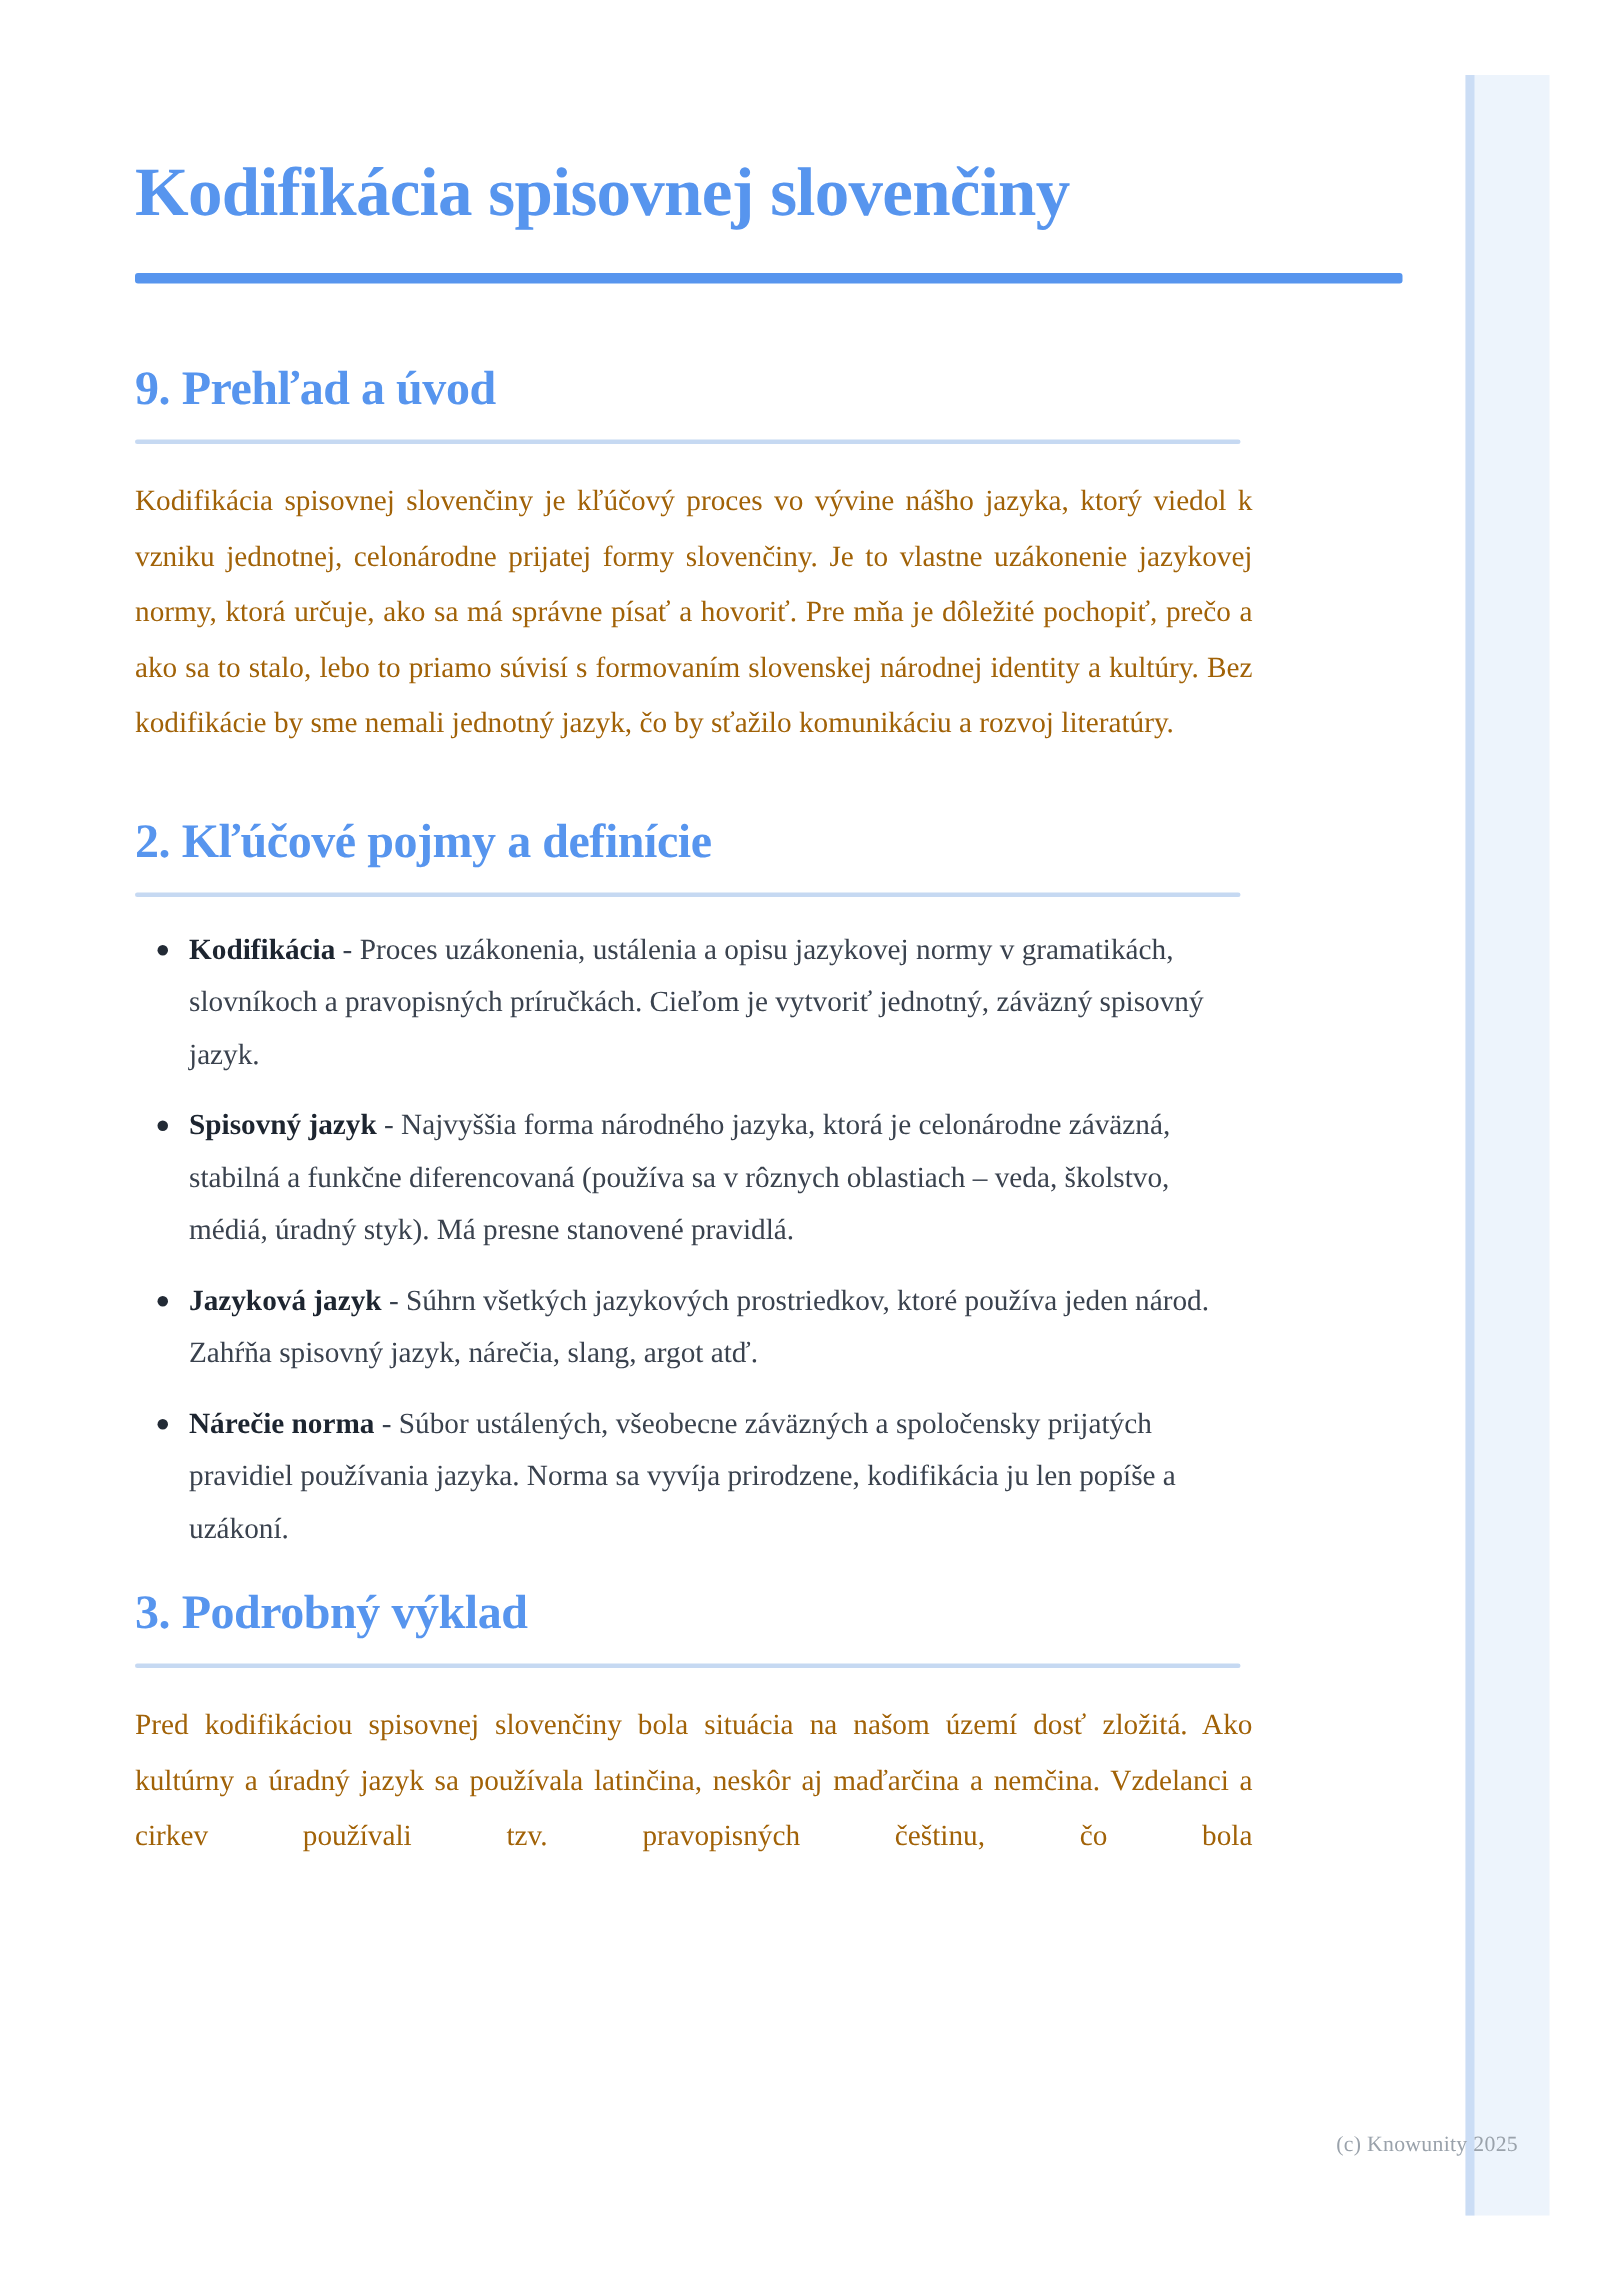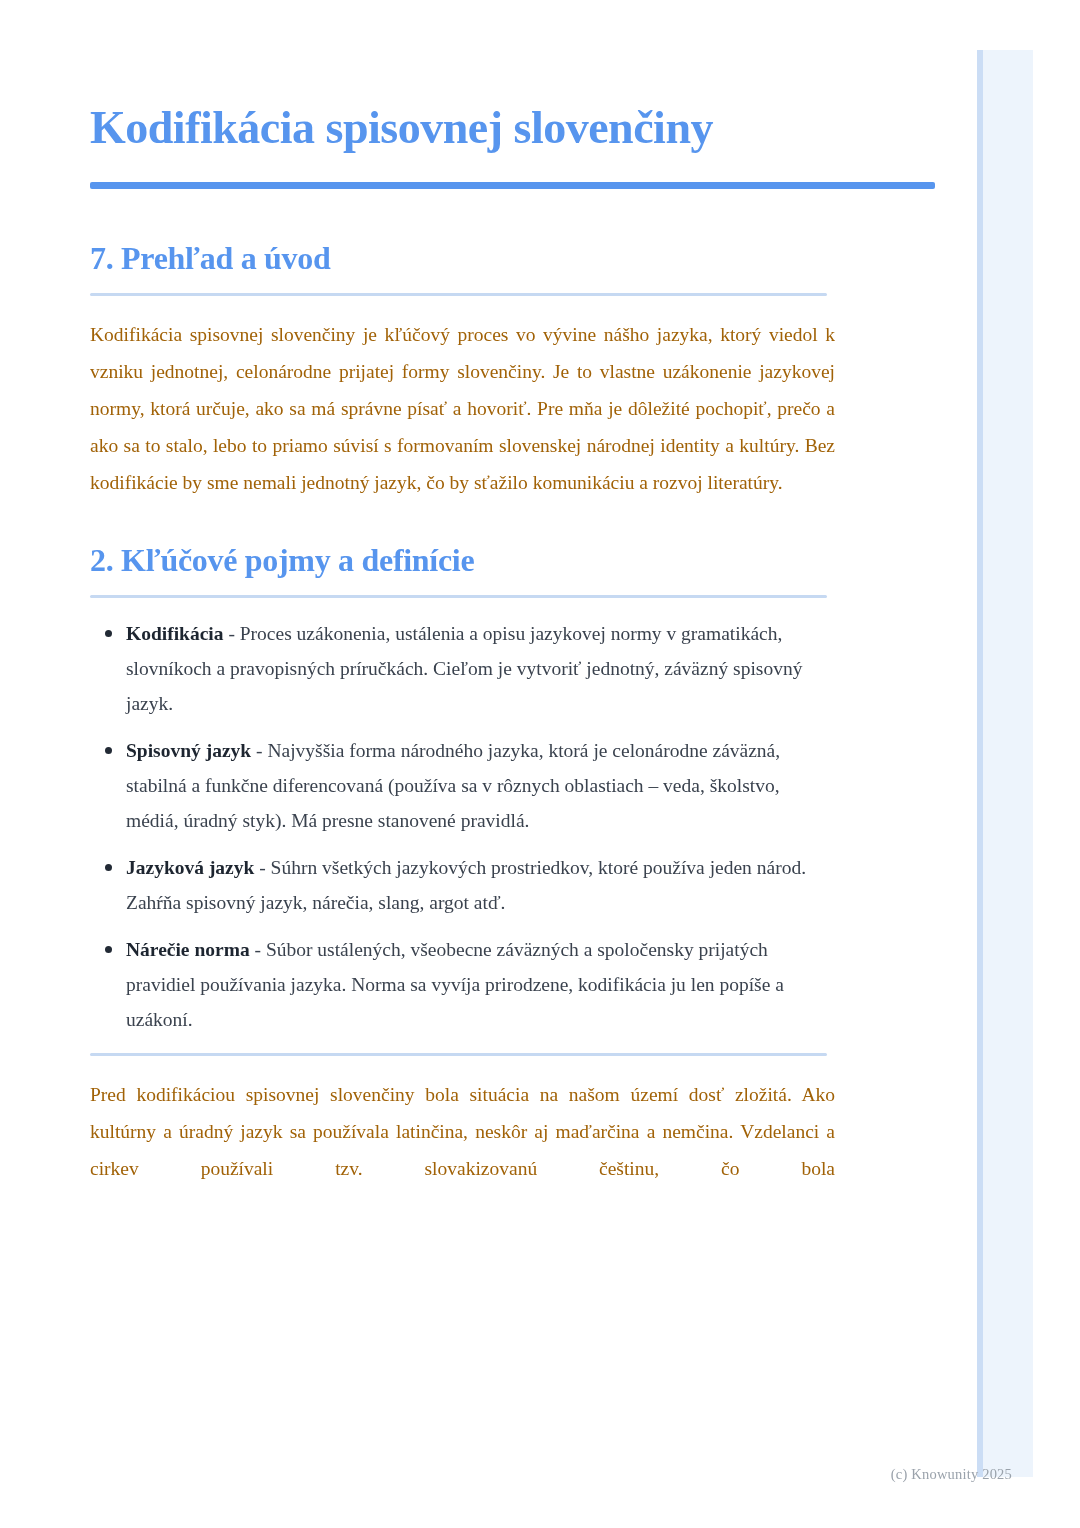--- a/index.html
+++ b/index.html
@@ -85,42 +85,42 @@
     width: 7px;
     height: 7px;
     border-radius: 50%;
     background: #222A35;
     margin: 14px 14px 0 15px;
   }
   .def-text { flex: 1 1 auto; }
   .def-text b { color: #1D2530; font-weight: 700; margin-top: 32px; }
   .footer {
     position: absolute;
-    top: 1466px;
+    top: 1422px;
     right: 68px;
     font-size: 14.5px;
     color: #9AA2AB;
     z-index: 3;
     letter-spacing: 0.2px;
   }
 </style>
 </head>
 <body>
 
 <div class="page">
 
   <div class="side-strip"></div>
 
   <div class="content">
 
     <h1 class="doc-title">Kodifikácia spisovnej slovenčiny</h1>
 
     <div class="title-rule"></div>
 
-    <h2 class="sec sec1">7. Prehľad a úvod</h2>
+    <h2 class="sec sec1">9. Prehľad a úvod</h2>
     <div class="sec-rule"></div>
     <p class="body">Kodifikácia spisovnej slovenčiny je kľúčový proces vo vývine nášho jazyka, ktorý viedol k vzniku jednotnej, celonárodne prijatej formy slovenčiny. Je to vlastne uzákonenie jazykovej normy, ktorá určuje, ako sa má správne písať a hovoriť. Pre mňa je dôležité pochopiť, prečo a ako sa to stalo, lebo to priamo súvisí s formovaním slovenskej národnej identity a kultúry. Bez kodifikácie by sme nemali jednotný jazyk, čo by sťažilo komunikáciu a rozvoj literatúry.</p>
 
     <h2 class="sec sec2">2. Kľúčové pojmy a definície</h2>
     <div class="sec-rule"></div>
 
     <ul class="defs">
       <li>
         <span class="dot"></span>
         <div class="def-text"><b>Kodifikácia</b> <span>- Proces uzákonenia, ustálenia a opisu jazykovej normy v gramatikách, slovníkoch a pravopisných príručkách. Cieľom je vytvoriť jednotný, záväzný spisovný jazyk.</span></div>
@@ -132,20 +132,21 @@
       <li>
         <span class="dot"></span>
         <div class="def-text"><b>Jazyková jazyk</b> <span>- Súhrn všetkých jazykových prostriedkov, ktoré používa jeden národ. Zahŕňa spisovný jazyk, nárečia, slang, argot atď.</span></div>
       </li>
       <li>
         <span class="dot"></span>
         <div class="def-text"><b>Nárečie norma</b> <span>- Súbor ustálených, všeobecne záväzných a spoločensky prijatých pravidiel používania jazyka. Norma sa vyvíja prirodzene, kodifikácia ju len popíše a uzákoní.</span></div>
       </li>
     </ul>
 
+    <h2 class="sec sec3">3. Podrobný výklad</h2>
     <div class="sec-rule"></div>
-    <p class="body cut">Pred kodifikáciou spisovnej slovenčiny bola situácia na našom území dosť zložitá. Ako kultúrny a úradný jazyk sa používala latinčina, neskôr aj maďarčina a nemčina. Vzdelanci a cirkev používali tzv. slovakizovanú češtinu, čo bola</p>
+    <p class="body cut">Pred kodifikáciou spisovnej slovenčiny bola situácia na našom území dosť zložitá. Ako kultúrny a úradný jazyk sa používala latinčina, neskôr aj maďarčina a nemčina. Vzdelanci a cirkev používali tzv. pravopisných češtinu, čo bola</p>
 
   </div>
 
   <div class="footer">(c) Knowunity 2025</div>
 
 </div>
 
 </body></html>

